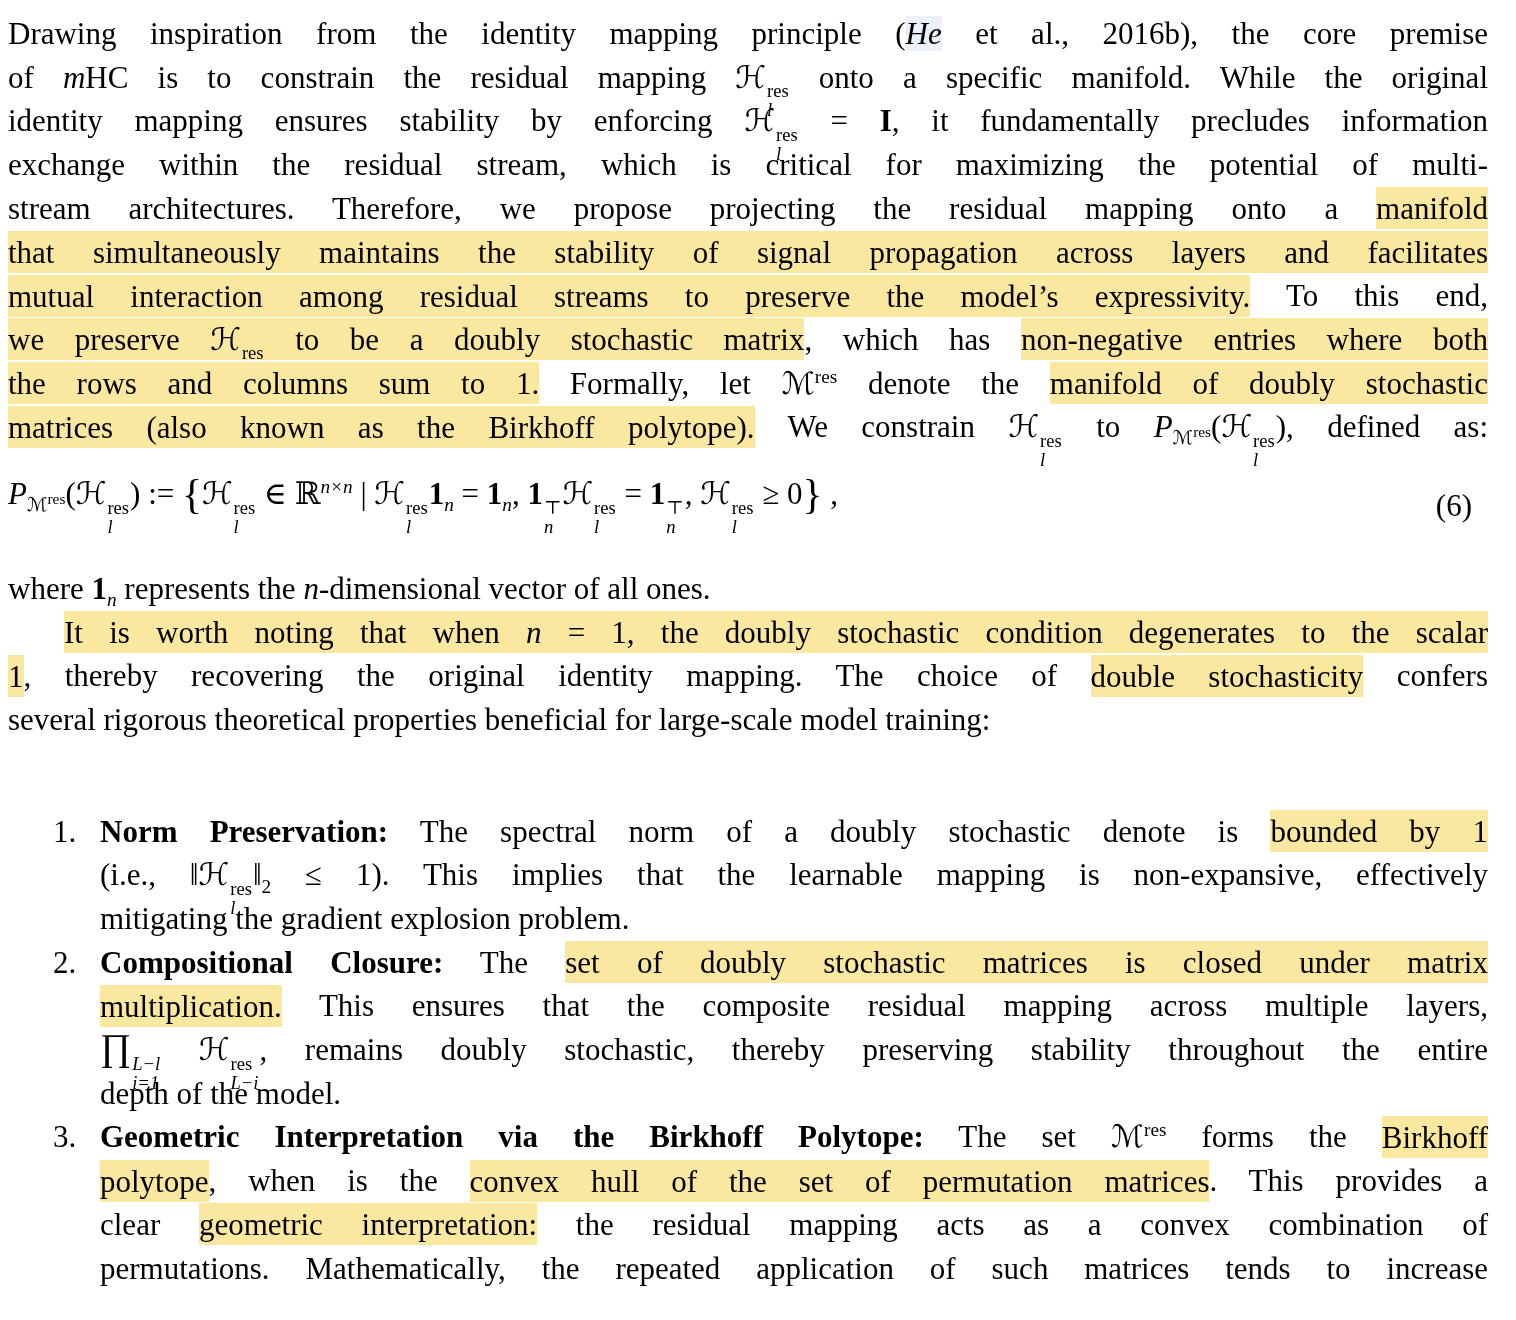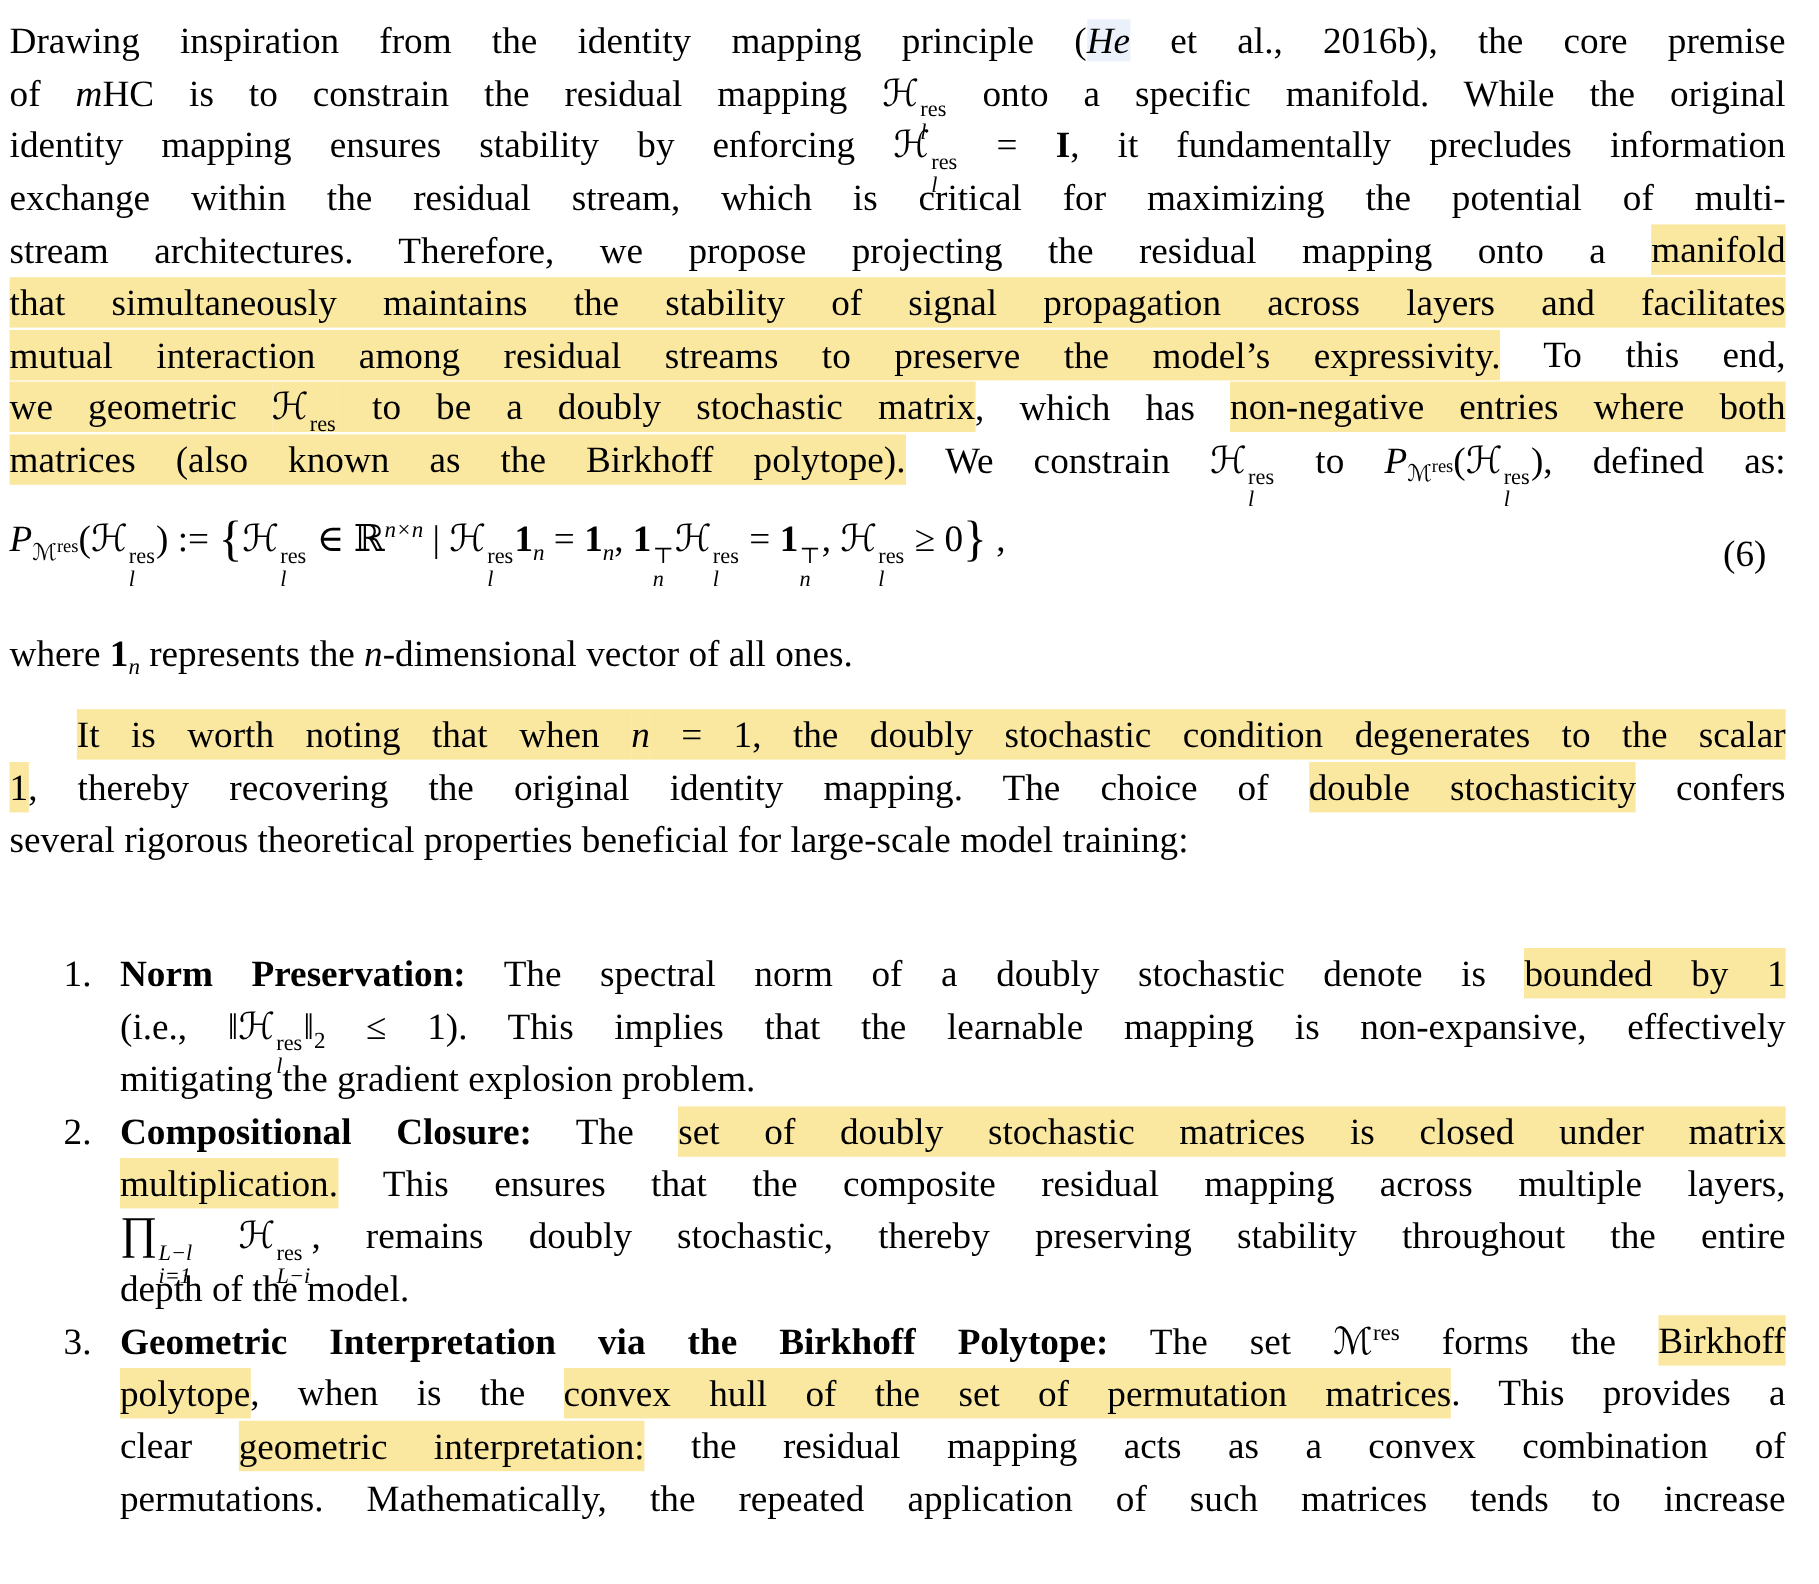--- a/index.html
+++ b/index.html
@@ -27,21 +27,21 @@
     font-size:0.60em; line-height:1.02; vertical-align:-0.52em; padding:0 1px;
   }
   .ss .r1,.ss .r2{ display:block; }
   .mbase.op{ font-size:1.22em; line-height:0; }
   .big{ font-size:1.34em; line-height:0; vertical-align:-0.09em; }
   .eqrow{
     margin-top:22px; height:70px; margin-bottom:26px;
     position:relative; display:flex; align-items:center; justify-content:flex-start;
   }
   .eqnum{ position:absolute; right:16px; top:50%; transform:translateY(-50%); }
-  .p2{ margin-top:24px; }
+  .p2{ }
   .olist{ margin-top:68px; margin-left:92px; }
   .marker{ position:absolute; left:-47px; }
 </style>
 </head>
 <body>
 
 <div class="page">
   <div class="para">
       <div class="line"><span>Drawing inspiration from the identity mapping principle (</span><span class="link">He</span><span> et al., 2016b), the core premise</span></div>
       <div class="line"><span>of </span><span class="it">m</span><span>HC is to constrain the residual mapping </span><span><span class="mbase">ℋ</span><span class="ss">
@@ -49,24 +49,25 @@
             <span class="r2 it">l</span>
           </span></span><span> onto a specific manifold. While the original</span></div>
       <div class="line"><span>identity mapping ensures stability by enforcing </span><span><span class="mbase">ℋ</span><span class="ss">
             <span class="r1">res</span>
             <span class="r2 it">l</span>
           </span></span><span> = </span><span class="b">I</span><span>, it fundamentally precludes information</span></div>
       <div class="line"><span>exchange within the residual stream, which is critical for maximizing the potential of multi-</span></div>
       <div class="line"><span>stream architectures. Therefore, we propose projecting the residual mapping onto a </span><span class="hl">manifold</span></div>
       <div class="line"><span class="hl">that simultaneously maintains the stability of signal propagation across layers and facilitates</span></div>
       <div class="line"><span class="hl">mutual interaction among residual streams to preserve the model’s expressivity.</span><span> To this end,</span></div>
-      <div class="line"><span class="hl">we geometric </span><span class="hl"><span class="mbase">ℋ</span><span class="ss">
+      <div class="line"><span class="hl">we preserve </span><span class="hl"><span class="mbase">ℋ</span><span class="ss">
             <span class="r1">res</span>
             <span class="r2 it">l</span>
           </span></span><span class="hl"> to be a doubly stochastic matrix</span><span>, which has </span><span class="hl">non-negative entries where both</span></div>
+      <div class="line"><span class="hl">the rows and columns sum to 1.</span><span> Formally, let </span><span><span class="mbase">ℳ</span><sup>res</sup></span><span> denote the </span><span class="hl">manifold of doubly stochastic</span></div>
       <div class="line"><span class="hl">matrices (also known as the Birkhoff polytope).</span><span> We constrain </span><span><span class="mbase">ℋ</span><span class="ss">
             <span class="r1">res</span>
             <span class="r2 it">l</span>
           </span></span><span> to </span><span><span class="mbase it">P</span><sub><span>ℳ</span><sup>res</sup></sub></span><span>(</span><span><span class="mbase">ℋ</span><span class="ss">
             <span class="r1">res</span>
             <span class="r2 it">l</span>
           </span></span><span>), defined as:</span></div>
     </div>
 
   <div class="eqrow">

